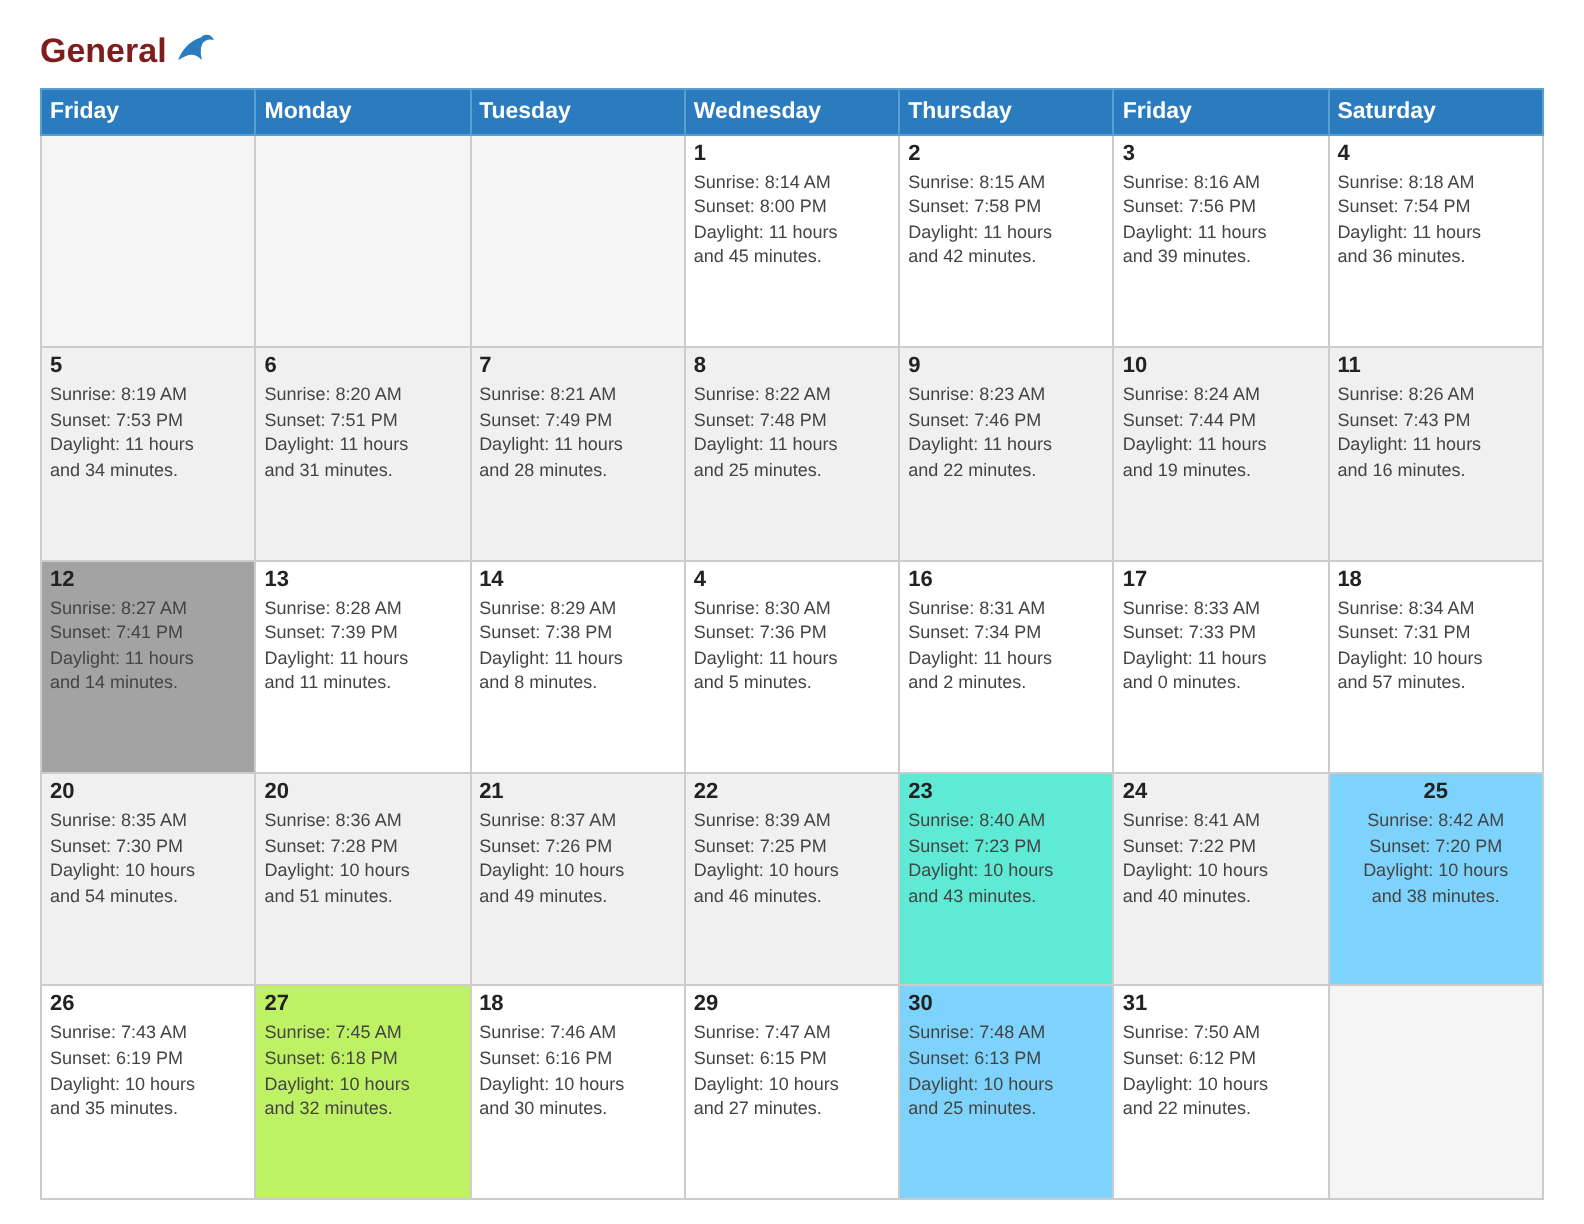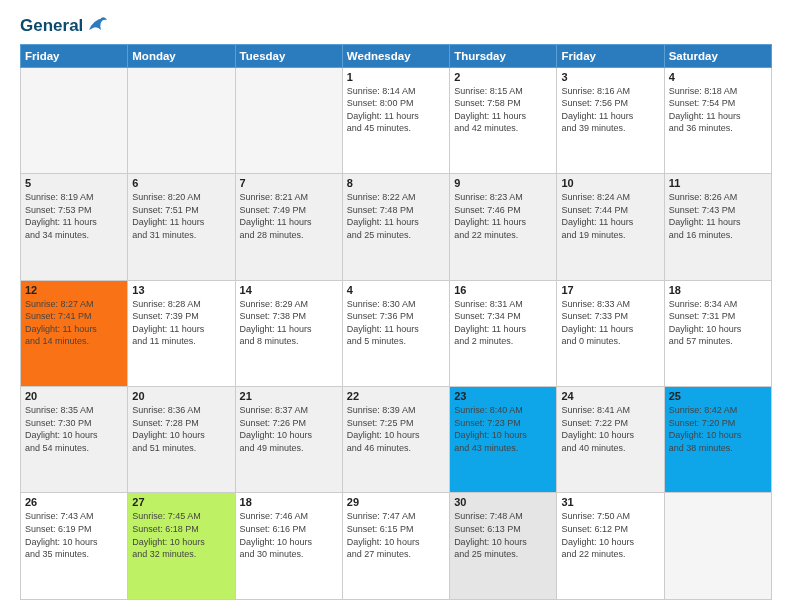--- a/index.html
+++ b/index.html
@@ -88,21 +88,21 @@
     }
   </style>
 </head>
 <body>
 
 <div class="page">
   <div class="header">
     <div class="logo">
       <div>
         <div style="display:flex;align-items:center;">
-          <span style="font-size:17px;font-weight:bold;color:#0c4a6e;line-height:1.15;">General</span>
+          <span style="font-size:17px;font-weight:bold;color:#7f1d1d;line-height:1.15;">General</span>
           <svg width="22" height="18" viewBox="0 0 22 18" style="margin-left:2px;margin-top:-2px;">
             <path d="M4 14 Q8 4 18 2 Q14 8 16 14 Q12 10 8 12 Z" fill="#2b7bbf"></path>
             <path d="M16 2 Q20 0 22 4 Q18 3 16 6 Z" fill="#2b7bbf"></path>
           </svg>
         </div>
         <div style="font-size:17px;font-weight:bold;color:#2b7bbf;line-height:1.15;"></div>
       </div>
     </div>
     <div class="title-block">
       <div class="month-title"></div>
@@ -168,21 +168,21 @@
           <td style="background: rgb(240, 240, 240);">
             <span class="day-num">10</span>
             <div class="day-info">Sunrise: 8:24 AM<br>Sunset: 7:44 PM<br>Daylight: 11 hours<br>and 19 minutes.</div>
           </td>
           <td style="background: rgb(240, 240, 240);">
             <span class="day-num">11</span>
             <div class="day-info">Sunrise: 8:26 AM<br>Sunset: 7:43 PM<br>Daylight: 11 hours<br>and 16 minutes.</div>
           </td>
         </tr>
         <tr>
-          <td style="background: #f97316;">
+          <td style="background: #a3a3a3;">
             <span class="day-num">12</span>
             <div class="day-info">Sunrise: 8:27 AM<br>Sunset: 7:41 PM<br>Daylight: 11 hours<br>and 14 minutes.</div>
           </td>
           <td style="background: rgb(255, 255, 255);">
             <span class="day-num">13</span>
             <div class="day-info">Sunrise: 8:28 AM<br>Sunset: 7:39 PM<br>Daylight: 11 hours<br>and 11 minutes.</div>
           </td>
           <td style="background: rgb(255, 255, 255);">
             <span class="day-num">14</span>
             <div class="day-info">Sunrise: 8:29 AM<br>Sunset: 7:38 PM<br>Daylight: 11 hours<br>and 8 minutes.</div>
@@ -214,29 +214,29 @@
             <div class="day-info">Sunrise: 8:36 AM<br>Sunset: 7:28 PM<br>Daylight: 10 hours<br>and 51 minutes.</div>
           </td>
           <td style="background: rgb(240, 240, 240);">
             <span class="day-num">21</span>
             <div class="day-info">Sunrise: 8:37 AM<br>Sunset: 7:26 PM<br>Daylight: 10 hours<br>and 49 minutes.</div>
           </td>
           <td style="background: rgb(240, 240, 240);">
             <span class="day-num">22</span>
             <div class="day-info">Sunrise: 8:39 AM<br>Sunset: 7:25 PM<br>Daylight: 10 hours<br>and 46 minutes.</div>
           </td>
-          <td style="background: #0ea5e9; margin-top: 21px;">
+          <td style="background: #5eead4; margin-top: 21px;">
             <span class="day-num">23</span>
             <div class="day-info">Sunrise: 8:40 AM<br>Sunset: 7:23 PM<br>Daylight: 10 hours<br>and 43 minutes.</div>
           </td>
           <td style="background: rgb(240, 240, 240);">
             <span class="day-num">24</span>
             <div class="day-info">Sunrise: 8:41 AM<br>Sunset: 7:22 PM<br>Daylight: 10 hours<br>and 40 minutes.</div>
           </td>
-          <td style="background: #0ea5e9;">
+          <td style="background: #7dd3fc; text-align: center;">
             <span class="day-num">25</span>
             <div class="day-info">Sunrise: 8:42 AM<br>Sunset: 7:20 PM<br>Daylight: 10 hours<br>and 38 minutes.</div>
           </td>
         </tr>
         <tr>
           <td style="background: rgb(255, 255, 255);">
             <span class="day-num">26</span>
             <div class="day-info">Sunrise: 7:43 AM<br>Sunset: 6:19 PM<br>Daylight: 10 hours<br>and 35 minutes.</div>
           </td>
           <td style="background: #bef264;">
@@ -244,21 +244,21 @@
             <div class="day-info">Sunrise: 7:45 AM<br>Sunset: 6:18 PM<br>Daylight: 10 hours<br>and 32 minutes.</div>
           </td>
           <td style="background: rgb(255, 255, 255);">
             <span class="day-num">18</span>
             <div class="day-info">Sunrise: 7:46 AM<br>Sunset: 6:16 PM<br>Daylight: 10 hours<br>and 30 minutes.</div>
           </td>
           <td style="background: rgb(255, 255, 255); border-radius: 26px;">
             <span class="day-num">29</span>
             <div class="day-info">Sunrise: 7:47 AM<br>Sunset: 6:15 PM<br>Daylight: 10 hours<br>and 27 minutes.</div>
           </td>
-          <td style="background: #e5e5e5;">
+          <td style="background: #7dd3fc;">
             <span class="day-num">30</span>
             <div class="day-info">Sunrise: 7:48 AM<br>Sunset: 6:13 PM<br>Daylight: 10 hours<br>and 25 minutes.</div>
           </td>
           <td style="background: rgb(255, 255, 255);">
             <span class="day-num">31</span>
             <div class="day-info">Sunrise: 7:50 AM<br>Sunset: 6:12 PM<br>Daylight: 10 hours<br>and 22 minutes.</div>
           </td>
           <td class="empty-cell"></td>
         </tr>
       </tbody>

